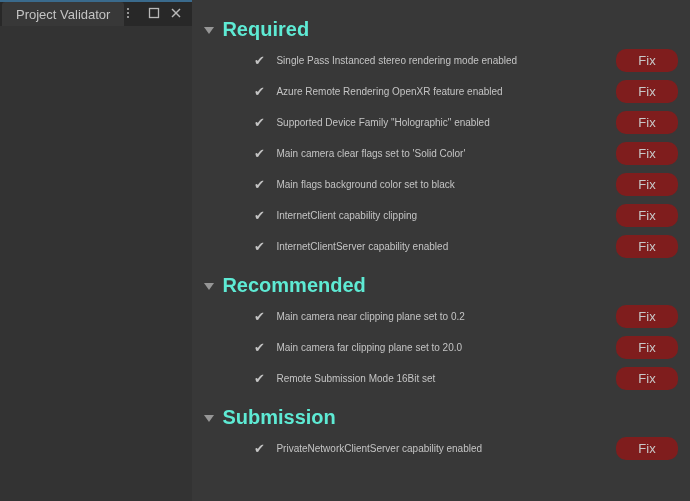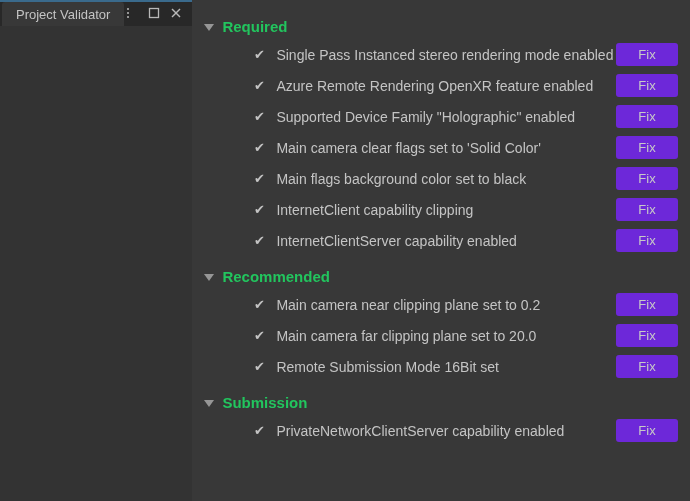--- a/index.html
+++ b/index.html
@@ -68,22 +68,22 @@
       padding: 14px 10px 10px 10px;
       overflow-y: auto;
     }
     .section {
       margin-bottom: 8px;
     }
     .section-header {
       display: flex;
       align-items: center;
       font-weight: bold;
-      color: #22c55e;
-      font-size: 15px;
+      color: #5eead4;
+      font-size: 20px;
       padding: 4px 0;
       cursor: pointer;
     }
     .arrow {
       width: 14px;
       height: 14px;
       margin-right: 6px;
       display: inline-flex;
       align-items: center;
       justify-content: center;
@@ -104,27 +104,27 @@
       display: flex;
       justify-content: center;
       align-items: center;
       color: #c4c4c4;
       font-size: 13px;
       margin-right: 8px;
     }
     .item-label {
       flex: 1;
       color: #c4c4c4;
-      font-size: 14px;
+      font-size: 10px;
     }
     .fix-btn {
-      background: #6d28d9;
+      background: #7f1d1d;
       color: #c8c8c8;
       border: none;
-      border-radius: 3px;
+      border-radius: 10px;
       padding: 4px 0;
       font-size: 13px;
       cursor: pointer;
       width: 62px;
       text-align: center;
       margin-right: 2px;
     }
   </style>
 </head>
 <body>

